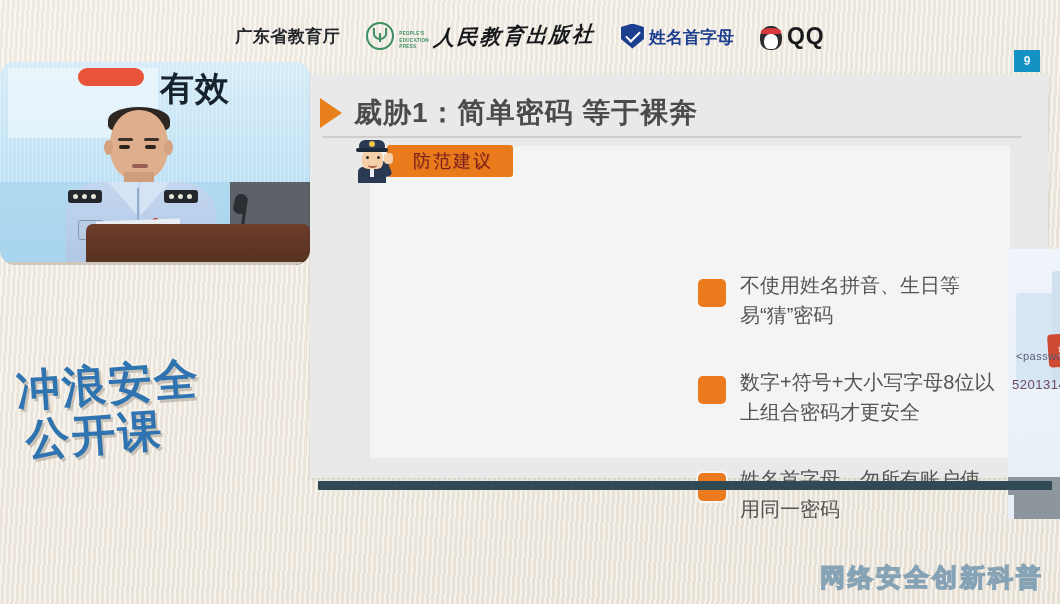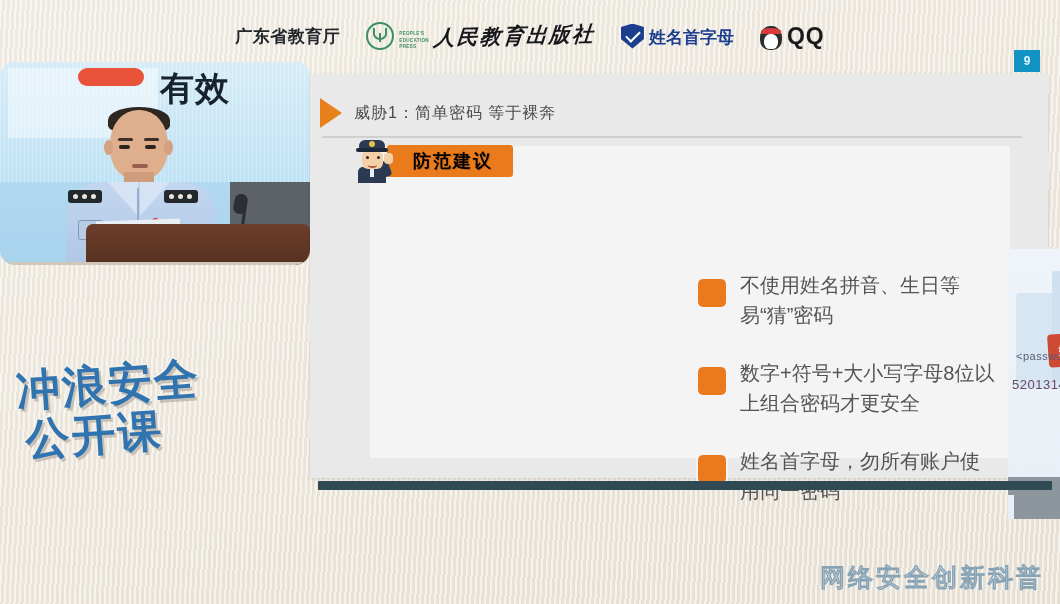--- a/index.html
+++ b/index.html
@@ -160,21 +160,21 @@
     paint-order:stroke fill;
     text-shadow:2px 3px 0 rgba(120,110,95,.35);
     letter-spacing:2px;white-space:nowrap;
   }
   .cl-1{font-size:44px;line-height:48px;}
   .cl-2{font-size:44px;line-height:50px;margin-left:6px;}
 
   
   #watermark{
     position:absolute;right:16px;bottom:10px;
-    font-size:25px;font-weight:normal;letter-spacing:3px;
+    font-size:25px;font-weight:bold;letter-spacing:3px;
     color:rgba(225,232,238,.95);
     -webkit-text-stroke:1.4px #86a2b5;
     white-space:nowrap;
   }
 
   
   #slide{
     position:absolute;left:310px;top:74px;width:738px;height:404px;
     background:#e9e9e9;
     box-shadow:0 1px 3px rgba(0,0,0,.12);
@@ -192,21 +192,21 @@
   #slide-title-row{
     position:absolute;left:10px;top:18px;width:700px;height:42px;
     display:flex;align-items:center;gap:12px;
   }
   .tri{
     width:0;height:0;flex:none;
     border-top:15px solid transparent;border-bottom:15px solid transparent;
     border-left:22px solid #e8801c;
   }
   #slide-title{
-    font-size:16px;font-weight:normal;color:#4b4b4b;letter-spacing:1px;
+    font-size:28px;font-weight:bold;color:#4b4b4b;letter-spacing:1px;
     white-space:nowrap;
   }
   #title-rule{
     position:absolute;left:12px;top:62px;width:700px;height:2px;background:#cfcfcf;
   }
   
   #slide-card{
     position:absolute;left:60px;top:72px;width:640px;height:312px;
     background:#f4f4f4;
   }
@@ -226,27 +226,27 @@
   .cop-smile{position:absolute;left:15px;top:23px;width:9px;height:4px;border-bottom:2px solid #a85e45;border-radius:0 0 50% 50%;}
   .cop-body{position:absolute;left:5px;top:28px;width:28px;height:16px;background:#2b3a52;border-radius:5px 5px 0 0;}
   .cop-tie{position:absolute;left:17px;top:28px;width:4px;height:10px;background:#e9eef4;}
   .cop-arm{position:absolute;left:28px;top:22px;width:9px;height:16px;background:#2b3a52;border-radius:4px;transform:rotate(-22deg);}
   .cop-hand{position:absolute;left:31px;top:14px;width:9px;height:11px;background:#f4cfa8;border-radius:4px;}
   #advice-pill{
     height:32px;background:#ea7b1d;border-radius:3px;
     display:flex;align-items:center;padding:0 20px 0 26px;
   }
   #advice-text{
-    font-size:18px;font-weight:bold;color:#000000;letter-spacing:2px;
+    font-size:18px;font-weight:normal;color:#7f1d1d;letter-spacing:2px;
     text-shadow:1px 1px 0 rgba(0,0,0,.12);white-space:nowrap;
   }
   
   #bullets{
     position:absolute;left:388px;top:196px;width:300px;
-    display:flex;flex-direction:column;gap:28px;
+    display:flex;flex-direction:column;gap:37px;
   }
   .bullet{display:flex;align-items:flex-start;gap:14px;}
   .bullet-sq{
     width:28px;height:28px;flex:none;margin-top:9px;
     background:#eb7a1e;border-radius:5px;
     box-shadow:0 0 0 2px #f4f4f4;
   }
   .bullet-tx{
     font-size:20px;line-height:30px;color:#545454;letter-spacing:0px;
     max-width:255px;

